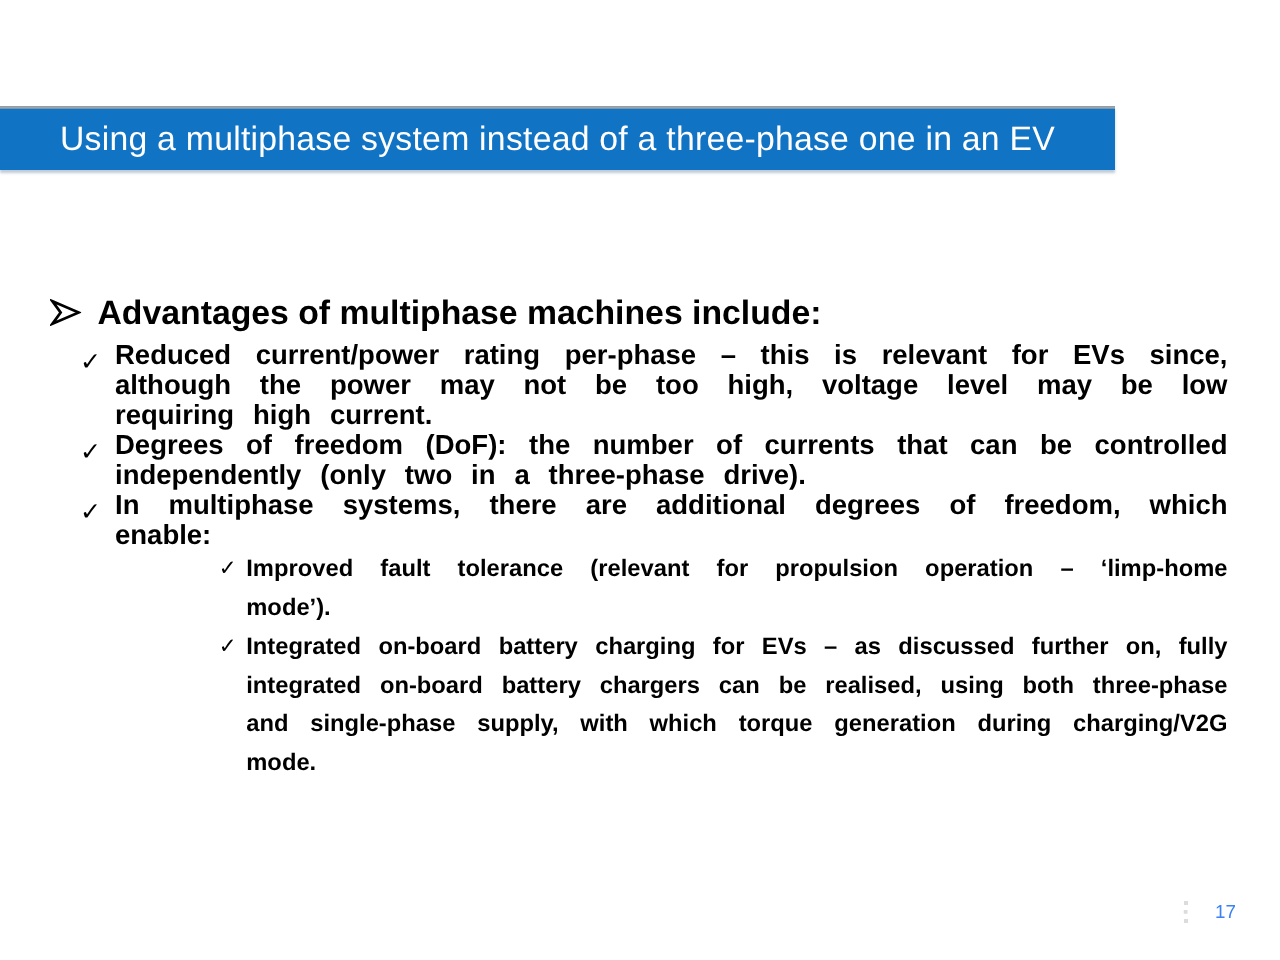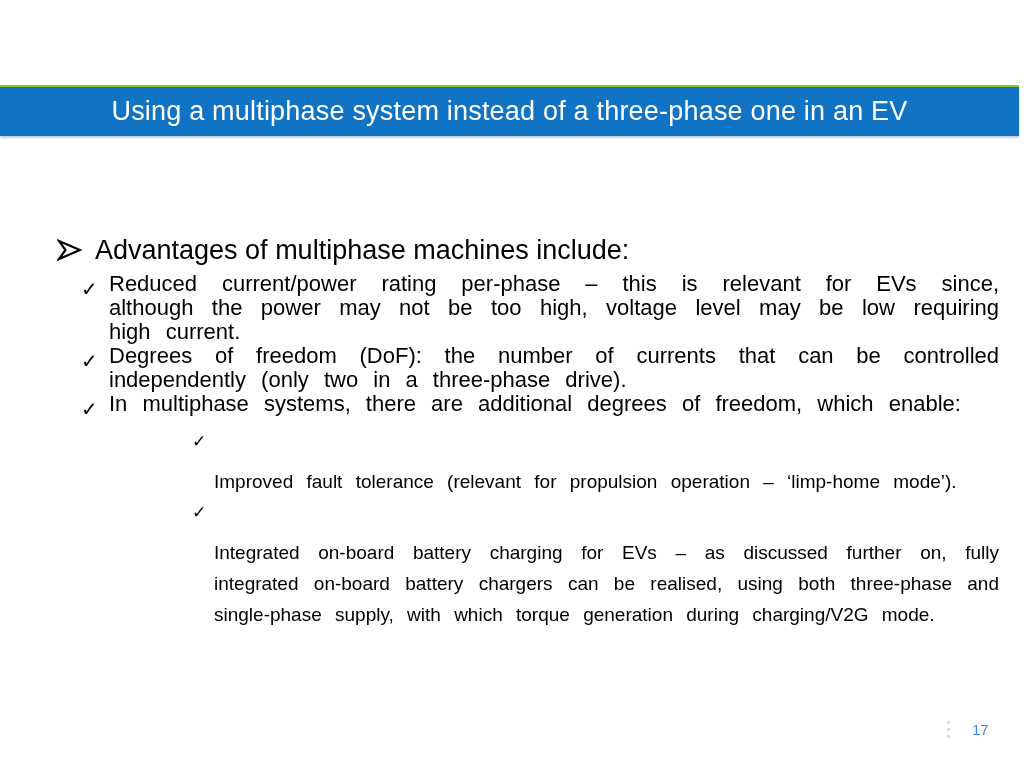--- a/index.html
+++ b/index.html
@@ -11,40 +11,41 @@
     margin: 0 auto;
     background: #ffffff;
     overflow: hidden;
     font-family: "Liberation Sans", sans-serif;
     color: #000;
   }
   .title-bar {
     position: absolute;
     left: 0;
     top: 85px;
-    width: 1019px;
+    width: 892px;
     height: 51px;
     background: #1173c4;
-    border-top: 2px solid #84cc16;
+    border-top: 2px solid #a3a3a3;
     box-shadow: 0 2px 2px rgba(110, 140, 165, 0.45);
     display: flex;
     align-items: center;
     justify-content: center;
   }
   .title-bar .title-text {
     color: #ffffff;
     font-size: 27px;
     letter-spacing: 0.2px;
     white-space: nowrap;
   }
   .content {
     position: absolute;
-    left: 57px;
+    left: 40px;
     top: 230px;
     width: 942px; 
+    font-weight: bold;
   }
   .heading-row {
     display: flex;
     align-items: center;
     gap: 13px;
     height: 40px;
     margin-bottom: 2px;
   }
   .heading-row .arrow-wrap {
     width: 25px;
@@ -82,21 +83,20 @@
     font-size: 17px;
     line-height: 31px;
     font-family: "DejaVu Sans", sans-serif;
   }
   .l3-text {
     flex: 1;
     font-size: 19px;
     line-height: 31px;
     text-align: justify;
     word-spacing: 8px;
-    margin-top: 40px;
   }
   .page-number {
     position: absolute;
     left: 972px;
     top: 721px;
     width: 36px;
     font-size: 15px;
     color: #3b82f6;
   }
   .faint-dots {

